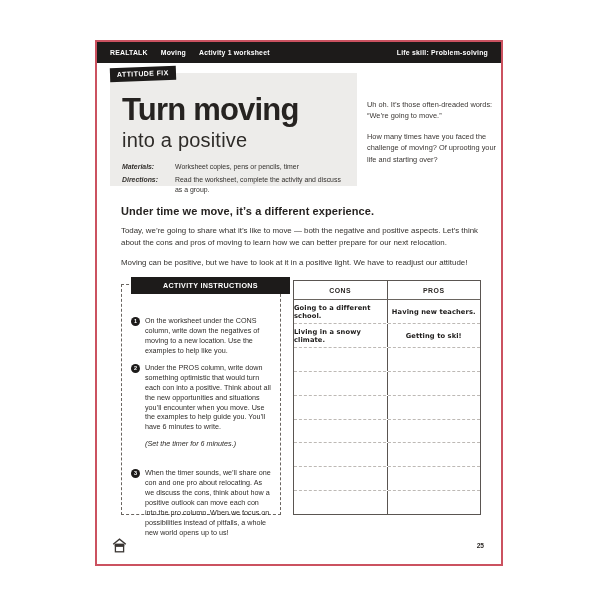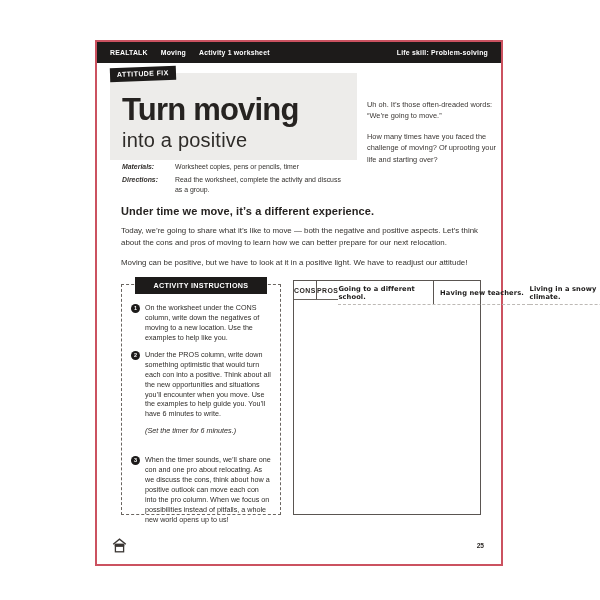--- a/index.html
+++ b/index.html
@@ -10,51 +10,51 @@
 
   
   .topbar{position:absolute;top:0;left:0;right:0;height:21px;background:#1d1b1a;color:#fff;
           display:flex;align-items:center;justify-content:space-between;padding:0 13px;box-sizing:border-box;}
   .topbar-left{display:flex;gap:13px;align-items:center;}
   .topbar span{font-size:6.9px;font-weight:bold;letter-spacing:.2px;white-space:nowrap;}
 
   
   .badge{position:absolute;top:25px;left:13px;background:#1d1b1a;color:#fff;font-size:7px;
          font-weight:bold;letter-spacing:.4px;padding:3px 7px 4px;transform:rotate(-2deg);z-index:2;}
-  .titleblock{position:absolute;top:31px;left:13px;width:247px;height:87px;background:#edecea;
+  .titleblock{position:absolute;top:31px;left:13px;width:247px;height:113px;background:#edecea;
               box-sizing:border-box;padding:21px 12px 0 12px;}
   .titleblock h1{margin:0;font-size:31px;line-height:1.02;font-weight:800;letter-spacing:-.8px;color:#262321;}
   .subtitle{font-size:20px;margin-top:3px;font-weight:400;letter-spacing:.2px;color:#2e2b28;}
   .meta{margin-top:10px;display:grid;grid-template-columns:42px 1fr;column-gap:11px;row-gap:4px;
         font-size:6.9px;line-height:1.4;color:#33302d;}
   .mlabel{font-style:italic;font-weight:bold;}
 
   
   .aside{position:absolute;top:57px;left:270px;width:130px;font-size:7.4px;line-height:1.55;color:#3a3633;}
   .aside p{margin:0 0 9px 0;}
 
   
   .intro{position:absolute;top:163px;left:24px;width:374px;}
   .intro-h{font-size:11px;font-weight:800;letter-spacing:.1px;color:#262321;}
   .intro p{margin:8px 0 0 0;font-size:7.9px;line-height:1.5;color:#33302d;}
 
   
   .instr{position:absolute;top:242px;left:24px;width:160px;height:231px;box-sizing:border-box;
          border:1px dashed #6a6560;padding:0 9px;}
-  .instr-h{width:132px;margin:-8px auto 9px auto;background:#1d1b1a;color:#fff;text-align:center;
+  .instr-h{width:159px;margin:-8px auto 22px auto;background:#1d1b1a;color:#fff;text-align:center;
            font-size:7.2px;font-weight:800;letter-spacing:.3px;padding:4px 0;}
   .item{display:flex;gap:5px;margin-bottom:7px;}
   .num{flex:none;width:9px;height:9px;border-radius:50%;background:#1d1b1a;color:#fff;
        font-size:5.5px;font-weight:bold;text-align:center;line-height:9px;margin-top:1px;}
   .itxt{font-size:7.2px;line-height:1.38;color:#2f2c29;}
   .note{margin:0 0 20px 14px;font-size:7.2px;font-style:italic;color:#2f2c29;}
 
   
   .ctable{position:absolute;top:238px;left:196px;width:188px;height:235px;box-sizing:border-box;
-          border:1.5px solid #5a5551;display:flex;background:#fff;}
+          border:1.5px solid #5a5551;display:flex;flex-direction:column;background:#fff;}
   .t-head{display:flex;height:18px;flex:none;border-bottom:1px solid #6a6560;}
   .t-hcell{flex:1;display:flex;align-items:center;justify-content:center;font-size:6.9px;
            font-weight:800;letter-spacing:.5px;color:#2b2724;}
   .t-hcell:first-child,.t-cell:first-child{border-right:1px solid #5a5551;}
   .t-row{display:flex;height:23px;flex:none;border-bottom:1px dashed #bdb9b5;}
   .t-cell{flex:1;display:flex;align-items:center;justify-content:center;}
   .hand{font-size:6.7px;font-weight:700;letter-spacing:.1px;color:#1d1b1a;
         font-family:"DejaVu Sans",sans-serif;}
   .t-empty-wrap{flex:1;display:flex;flex-direction:column;}
   .t-empty-wrap .t-row{flex:1;height:auto;}

